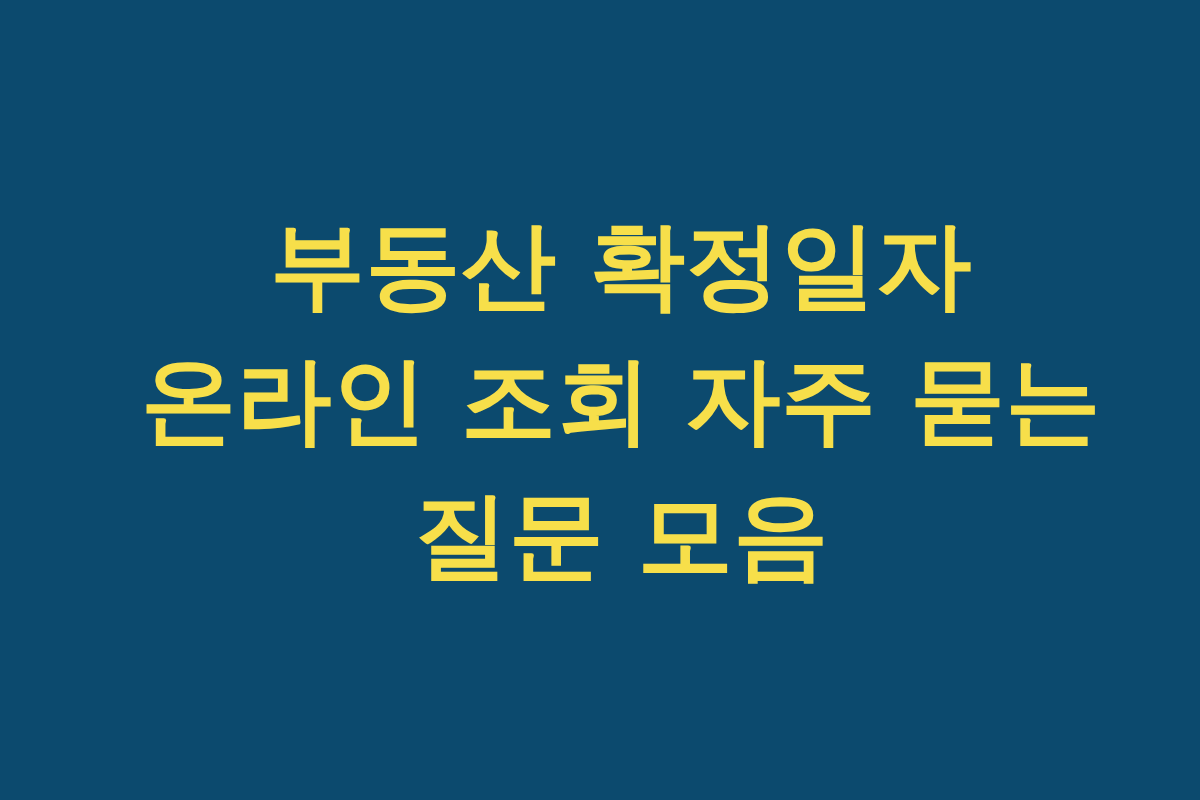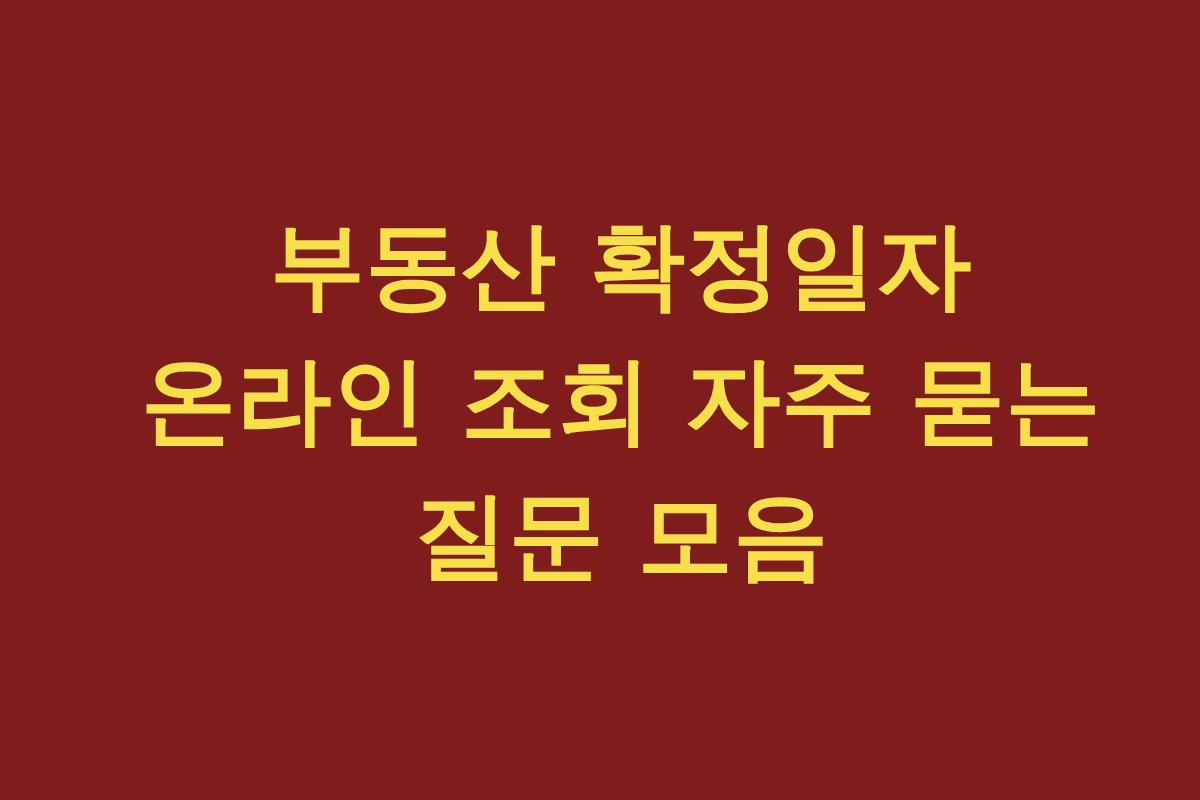--- a/index.html
+++ b/index.html
@@ -39,17 +39,17 @@
     color: #F7DF4A;
     word-break: keep-all;
     overflow-wrap: break-word;
     white-space: normal;
     -webkit-font-smoothing: antialiased;
   }
 </style>
 </head>
 <body>
 
-<div class="banner" style="background: #7f1d1d; padding-left: 42px;">
+<div class="banner" style="background: #0c4a6e; padding-left: 42px;">
 
   <h1 class="banner-title" style="color: rgb(247, 223, 74);">부동산 확정일자 온라인 조회 자주 묻는 질문 모음</h1>
 
 </div>
 
 </body></html>

